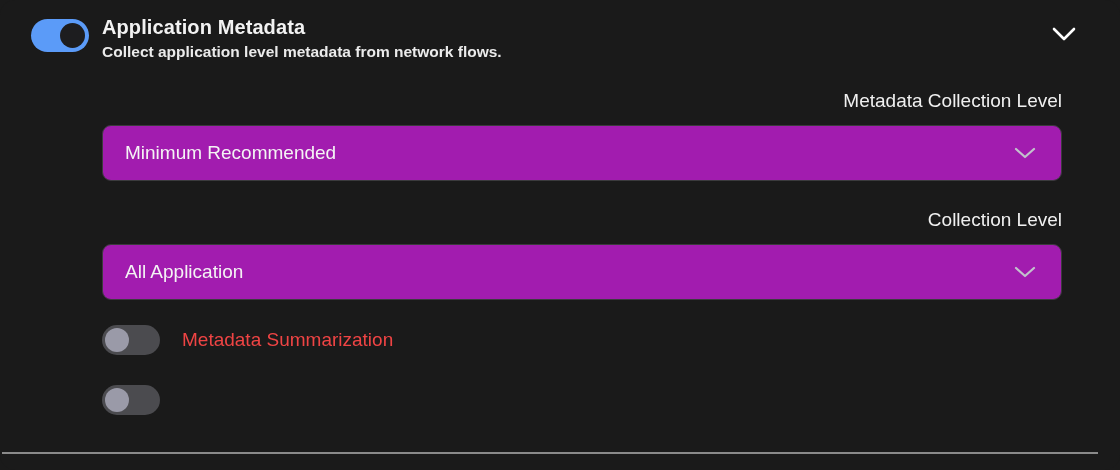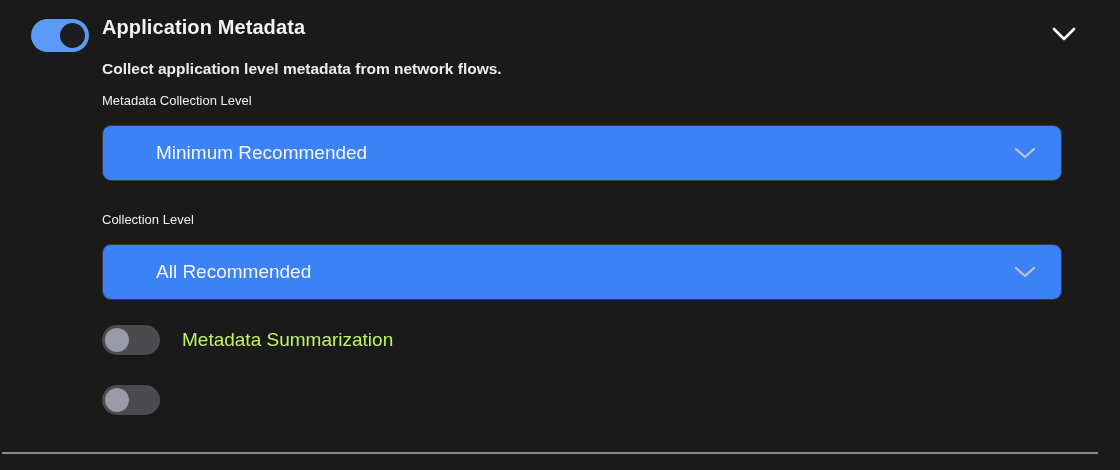--- a/index.html
+++ b/index.html
@@ -75,21 +75,21 @@
     color: #f2f2f2;
     line-height: 26px;
     letter-spacing: 0.1px;
   }
 
   .header-subtitle {
     font-size: 15.5px;
     font-weight: bold;
     color: #ebebeb;
     line-height: 22px;
-    margin-top: 18px;
+    margin-top: 1px;
   }
 
   .header-chevron {
     flex: 0 0 auto;
     width: 60px;
     display: flex;
     justify-content: center;
     padding-top: 12px;
     margin-right: 26px;
     cursor: pointer;
@@ -101,37 +101,37 @@
 
   
   .body {
     position: absolute;
     top: 88px;
     left: 102px;
     width: 960px;
   }
 
   .field-label {
-    font-size: 13px;
+    font-size: 19px;
     color: #f0f0f0;
     line-height: 26px;
     margin-bottom: 11px;
+    text-align: right;
   }
 
   .select {
     position: relative;
     width: 960px;
     height: 56px;
     border: 1px solid #3b3b3d;
     border-radius: 9px;
-    background: #3b82f6;
+    background: #a21caf;
     display: flex;
     align-items: center;
     cursor: pointer;
-    padding-left: 31px;
   }
 
   .select-value {
     font-size: 19px;
     color: #f4f4f4;
     padding-left: 22px;
     flex: 1 1 auto;
   }
 
   .select-chevron {
@@ -159,21 +159,21 @@
   }
   .switch-row .toggle .knob {
     top: 3px;
     left: 3px;
     width: 24px;
     height: 24px;
   }
 
   .switch-label {
     font-size: 19px;
-    color: #bef264;
+    color: #ef4444;
     margin-left: 22px;
   }
 
   .divider {
     position: absolute;
     left: 2px;
     top: 452px;
     width: 1096px;
     height: 1.5px;
     background: #8a8a8a;
@@ -213,21 +213,21 @@
         <svg width="24" height="14" viewBox="0 0 24 14">
           <path d="M3 3 L12 11 L21 3" fill="none" stroke="#c2c2cc" stroke-width="2.2" stroke-linecap="round" stroke-linejoin="round"></path>
         </svg>
       </div>
     </div>
 
     <div class="gap-1"></div>
 
     <div class="field-label">Collection Level</div>
     <div class="select">
-      <div class="select-value">All Recommended</div>
+      <div class="select-value">All Application</div>
       <div class="select-chevron">
         <svg width="24" height="14" viewBox="0 0 24 14">
           <path d="M3 3 L12 11 L21 3" fill="none" stroke="#c2c2cc" stroke-width="2.2" stroke-linecap="round" stroke-linejoin="round"></path>
         </svg>
       </div>
     </div>
 
     <div class="gap-2"></div>
 
     <div class="switch-row">

